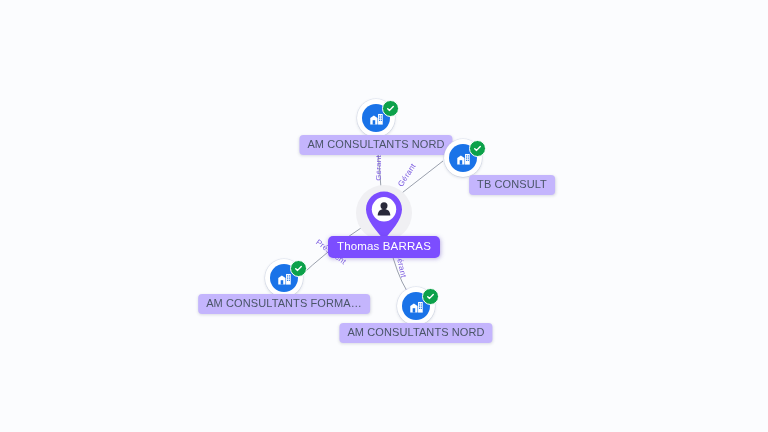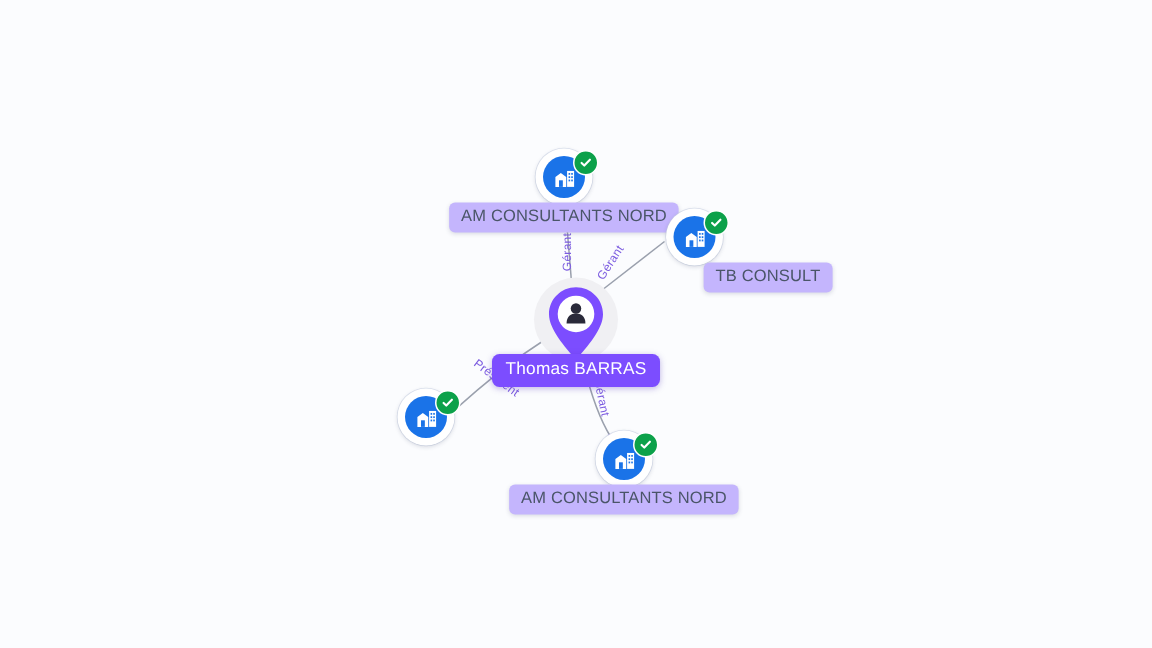--- a/index.html
+++ b/index.html
@@ -221,20 +221,21 @@
         <rect x="18.1" y="13.7" width="1.5" height="1.7" fill="#1a73e8"></rect>
         <rect x="6.6" y="14.4" width="3.6" height="6.2" fill="#1a73e8"></rect>
       </svg>
     </div>
     <div class="verified-badge">
       <svg width="9" height="9" viewBox="0 0 12 12" aria-hidden="true">
         <path d="M2.3 6.2 L4.7 8.5 L9.7 3.3" stroke="#ffffff" stroke-width="1.9" fill="none" stroke-linecap="round" stroke-linejoin="round"></path>
       </svg>
     </div>
   </div>
+  <div class="node-label" style="left:284px; top:294px;">AM CONSULTANTS FORMA…</div>
 
   <div class="node org-node" style="left:416px; top:306px;">
     <div class="org-halo"></div>
     <div class="org-disc">
       <svg width="17" height="17" viewBox="0 0 24 24" aria-hidden="true">
         <path fill="#ffffff" d="M3.2 20.6V11.2l5.1-3.6 5.1 3.6v9.4H3.2z"></path>
         <rect x="14.2" y="5.6" width="6.6" height="15" fill="#ffffff"></rect>
         <rect x="15.6" y="7.5" width="1.5" height="1.7" fill="#1a73e8"></rect>
         <rect x="18.1" y="7.5" width="1.5" height="1.7" fill="#1a73e8"></rect>
         <rect x="15.6" y="10.6" width="1.5" height="1.7" fill="#1a73e8"></rect>

